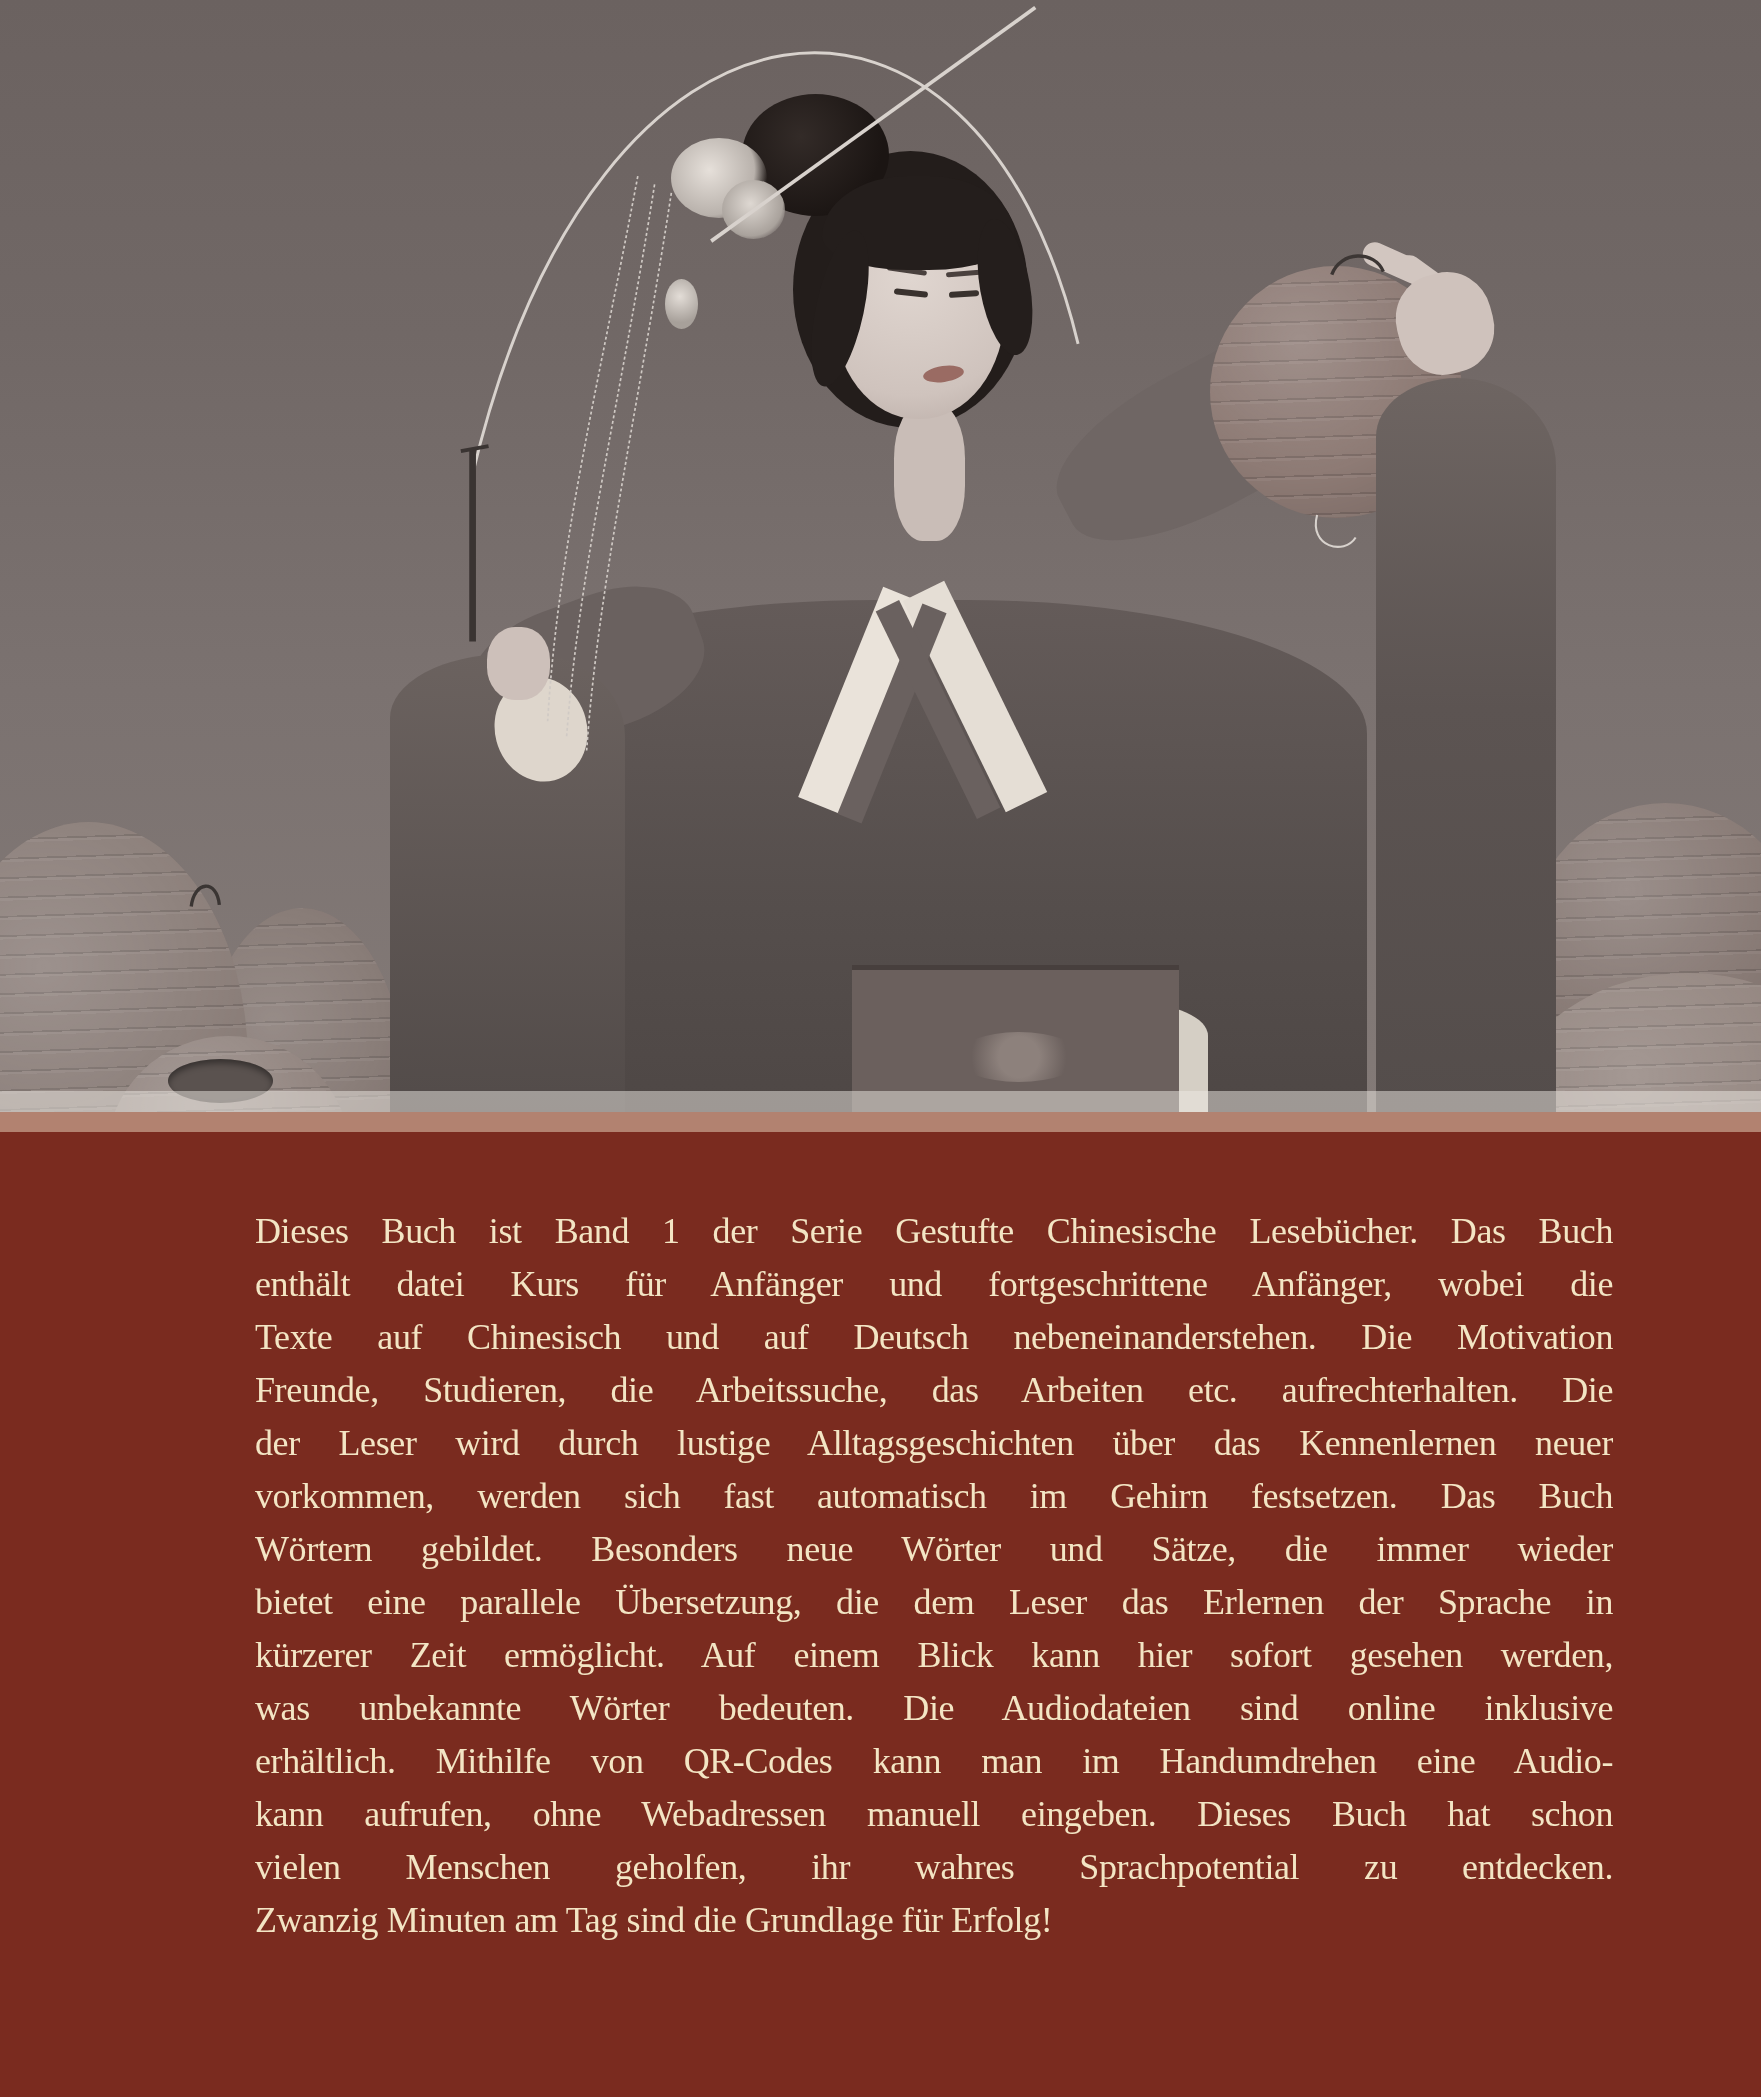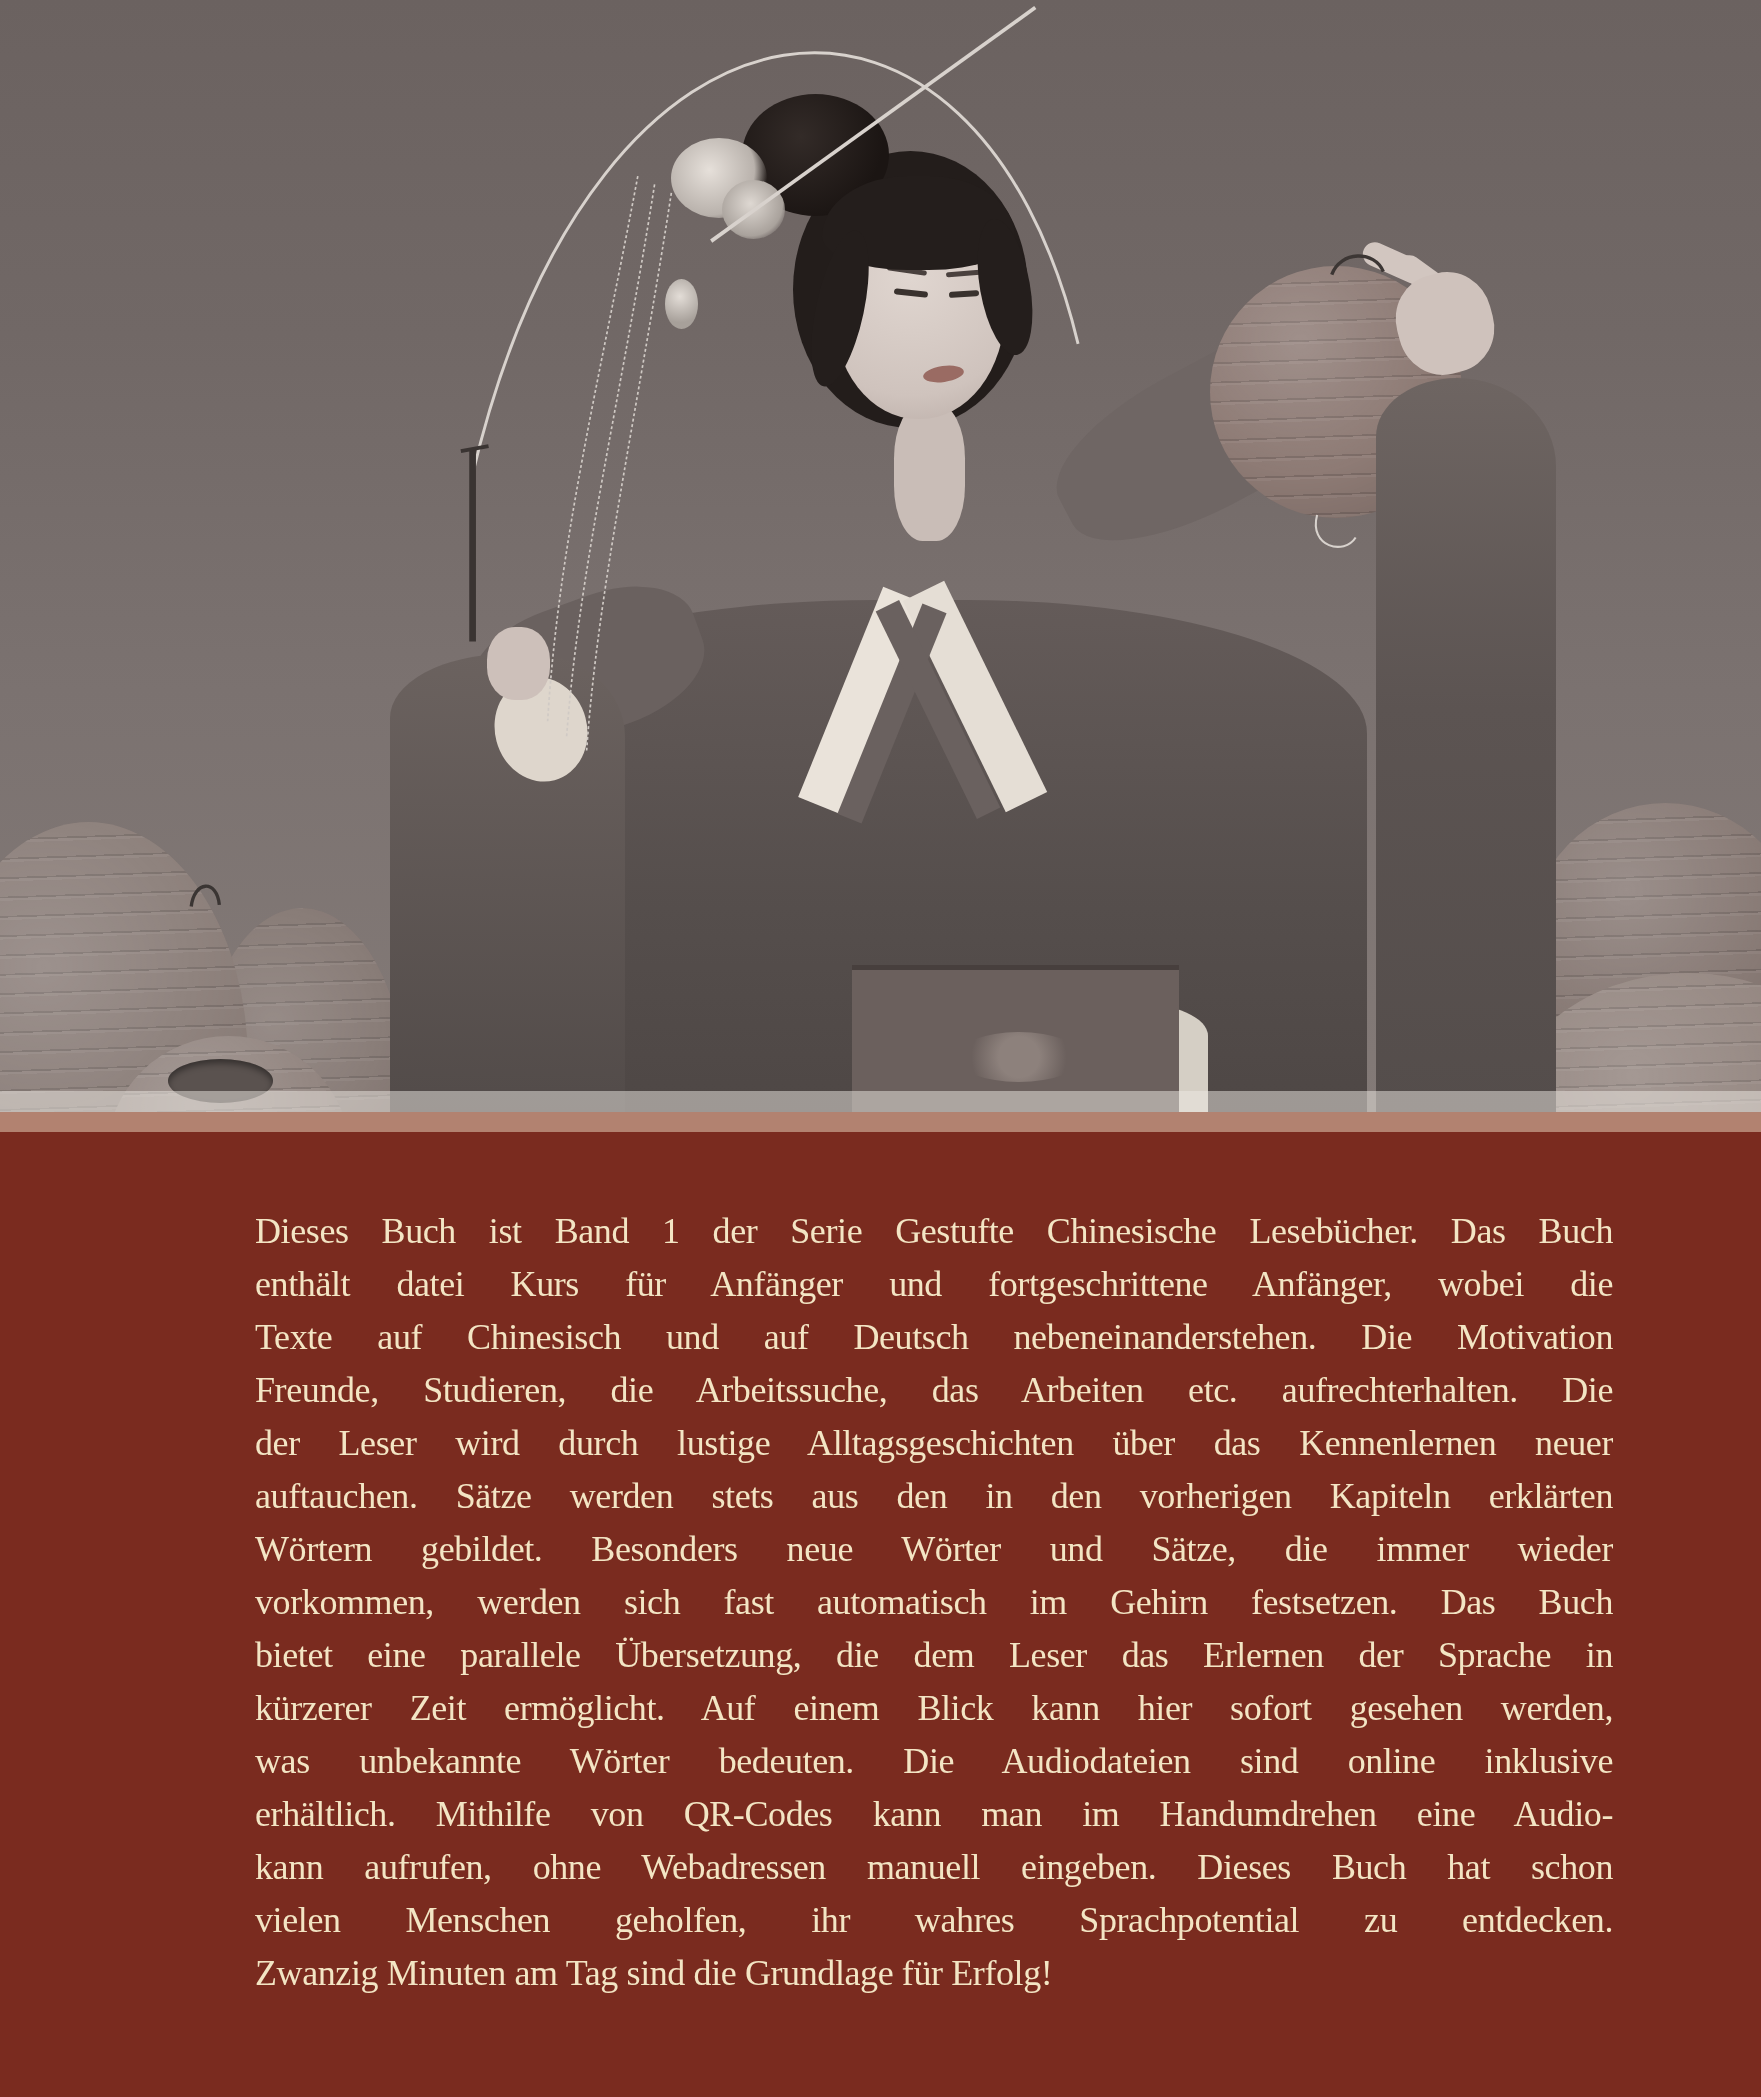--- a/index.html
+++ b/index.html
@@ -133,23 +133,22 @@
   </div>
 
   <div class="accent-band"></div>
 
   <div class="blurb">
       <div class="line">Dieses Buch ist Band 1 der Serie Gestufte Chinesische Lesebücher. Das Buch</div>
       <div class="line">enthält datei Kurs für Anfänger und fortgeschrittene Anfänger, wobei die</div>
       <div class="line">Texte auf Chinesisch und auf Deutsch nebeneinanderstehen. Die Motivation</div>
       <div class="line">Freunde, Studieren, die Arbeitssuche, das Arbeiten etc. aufrechterhalten. Die</div>
       <div class="line">der Leser wird durch lustige Alltagsgeschichten über das Kennenlernen neuer</div>
-      <div class="line">auftauchen. Sätze werden stets aus den in den vorherigen Kapiteln erklärten</div>
+      <div class="line">vorkommen, werden sich fast automatisch im Gehirn festsetzen. Das Buch</div>
       <div class="line">Wörtern gebildet. Besonders neue Wörter und Sätze, die immer wieder</div>
-      <div class="line">vorkommen, werden sich fast automatisch im Gehirn festsetzen. Das Buch</div>
       <div class="line">bietet eine parallele Übersetzung, die dem Leser das Erlernen der Sprache in</div>
       <div class="line">kürzerer Zeit ermöglicht. Auf einem Blick kann hier sofort gesehen werden,</div>
       <div class="line">was unbekannte Wörter bedeuten. Die Audiodateien sind online inklusive</div>
       <div class="line">erhältlich. Mithilfe von QR-Codes kann man im Handumdrehen eine Audio-</div>
       <div class="line">kann aufrufen, ohne Webadressen manuell eingeben. Dieses Buch hat schon</div>
       <div class="line">vielen Menschen geholfen, ihr wahres Sprachpotential zu entdecken.</div>
       <div class="line last">Zwanzig Minuten am Tag sind die Grundlage für Erfolg!</div>
     </div>
 
 </div>

